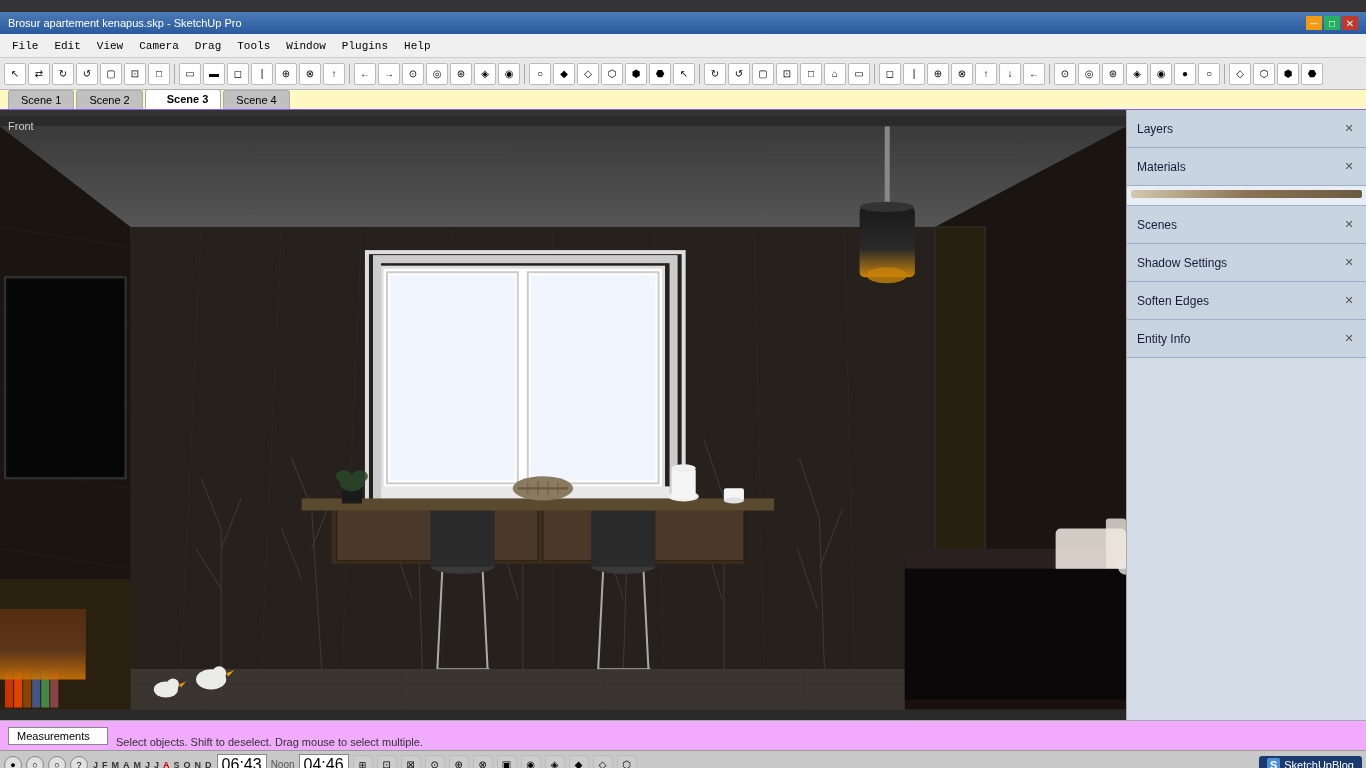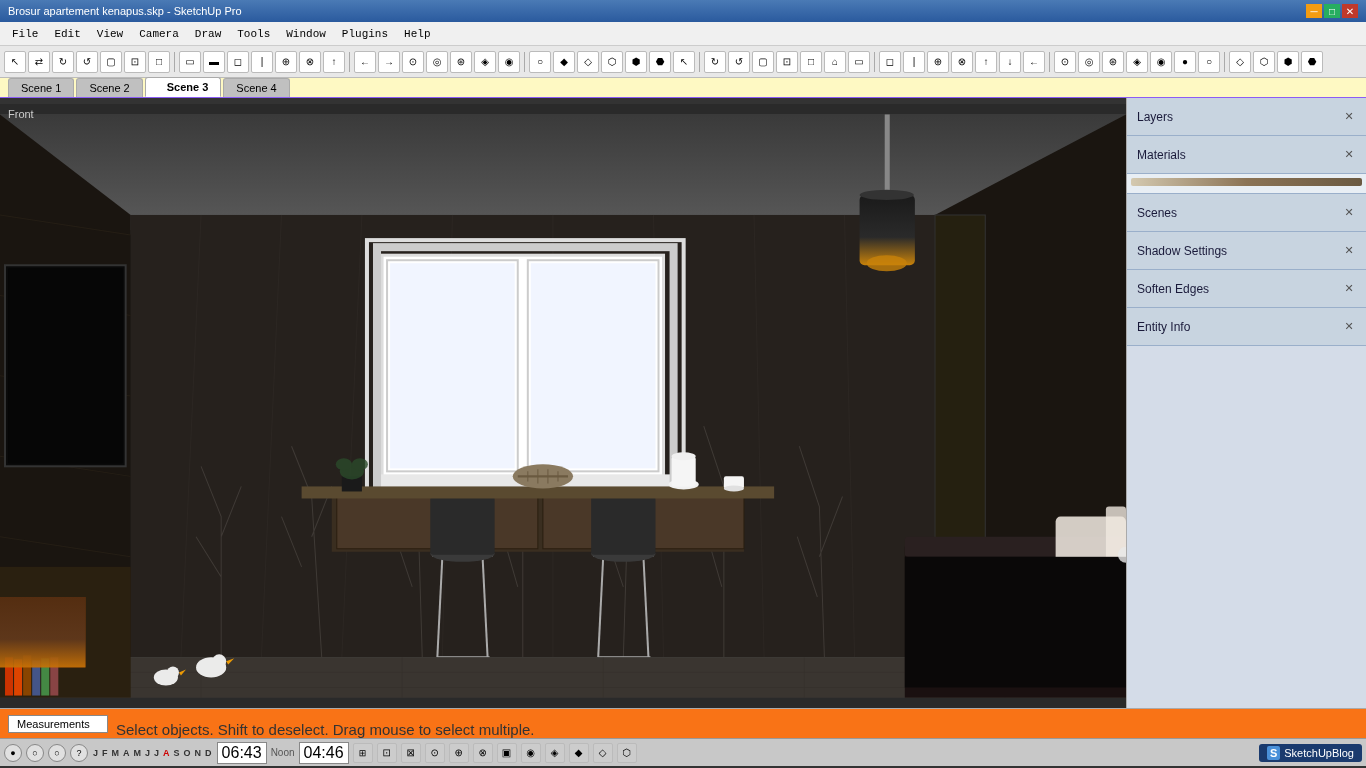--- a/index.html
+++ b/index.html
@@ -8,20 +8,21 @@
     
     #title-bar {
       height: 22px;
       background: linear-gradient(to bottom, #4a7ab5, #2a5a9e);
       display: flex;
       align-items: center;
       padding: 0 8px;
       color: white;
       font-size: 11px;
       justify-content: space-between;
+      margin-top: 12px;
     }
     #title-bar-controls {
       display: flex;
       gap: 2px;
     }
     .title-btn {
       width: 16px;
       height: 14px;
       display: flex;
       align-items: center;
@@ -183,21 +184,21 @@
     .materials-bar {
       height: 8px;
       background: linear-gradient(to right, #d4c9b0, #8b7355, #6b5a42);
       margin: 4px;
       border-radius: 2px;
     }
 
     
     #status-bar {
       height: 30px;
-      background: #f97316;
+      background: #f0abfc;
       border-top: 1px solid #aaa;
       display: flex;
       align-items: center;
       padding: 0 8px;
       gap: 8px;
       font-size: 11px;
     }
     #measurements-box {
       border: 1px solid #888;
       background: #fff;
@@ -294,21 +295,21 @@
     <div class="title-btn max">□</div>
     <div class="title-btn close">✕</div>
   </div>
 </div>
 
 <div id="menu-bar">
 <div class="menu-item">File</div>
     <div class="menu-item">Edit</div>
     <div class="menu-item">View</div>
     <div class="menu-item">Camera</div>
-    <div class="menu-item">Draw</div>
+    <div class="menu-item">Drag</div>
     <div class="menu-item">Tools</div>
     <div class="menu-item">Window</div>
     <div class="menu-item">Plugins</div>
     <div class="menu-item">Help</div>
   </div>
 
 <div id="toolbar">
 <div class="tb-btn">↖</div>
     <div class="tb-btn">⇄</div>
     <div class="tb-btn">↻</div>
@@ -599,21 +600,21 @@
       <span class="panel-section-label">Entity Info</span>
       <span class="panel-close-btn">✕</span>
     </div>
   </div>
 </div>
 
 <div id="status-bar">
   <div id="measurements-box">
     <span>Measurements</span>
   </div>
-  <span style="color:#333;font-size:15px;margin-top:12px;">Select objects. Shift to deselect. Drag mouse to select multiple.</span>
+  <span style="color:#333;font-size:11px;margin-top:12px;">Select objects. Shift to deselect. Drag mouse to select multiple.</span>
 </div>
 
 <div id="bottom-toolbar">
 
   <div class="nav-circle-btn bottom-btn">●</div>
   <div class="nav-circle-btn bottom-btn">○</div>
   <div class="nav-circle-btn bottom-btn">○</div>
   <div class="nav-circle-btn bottom-btn">?</div>
 
   <div id="shadow-timeline">

